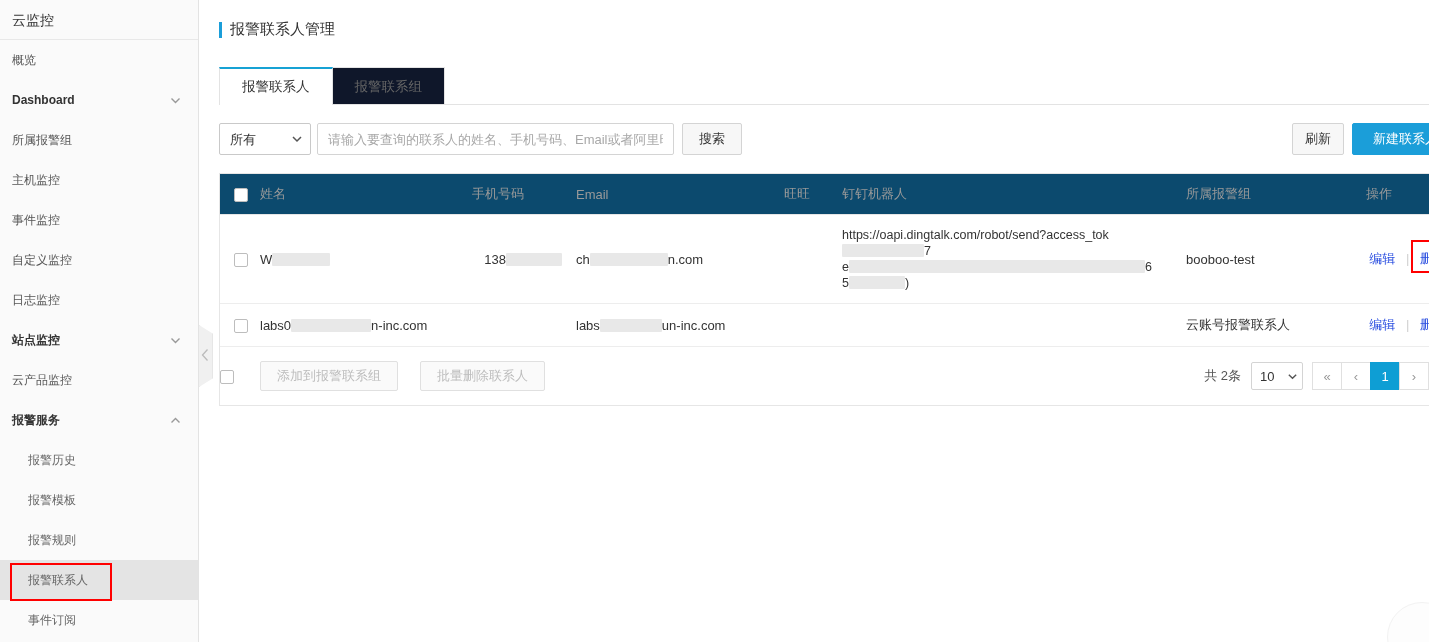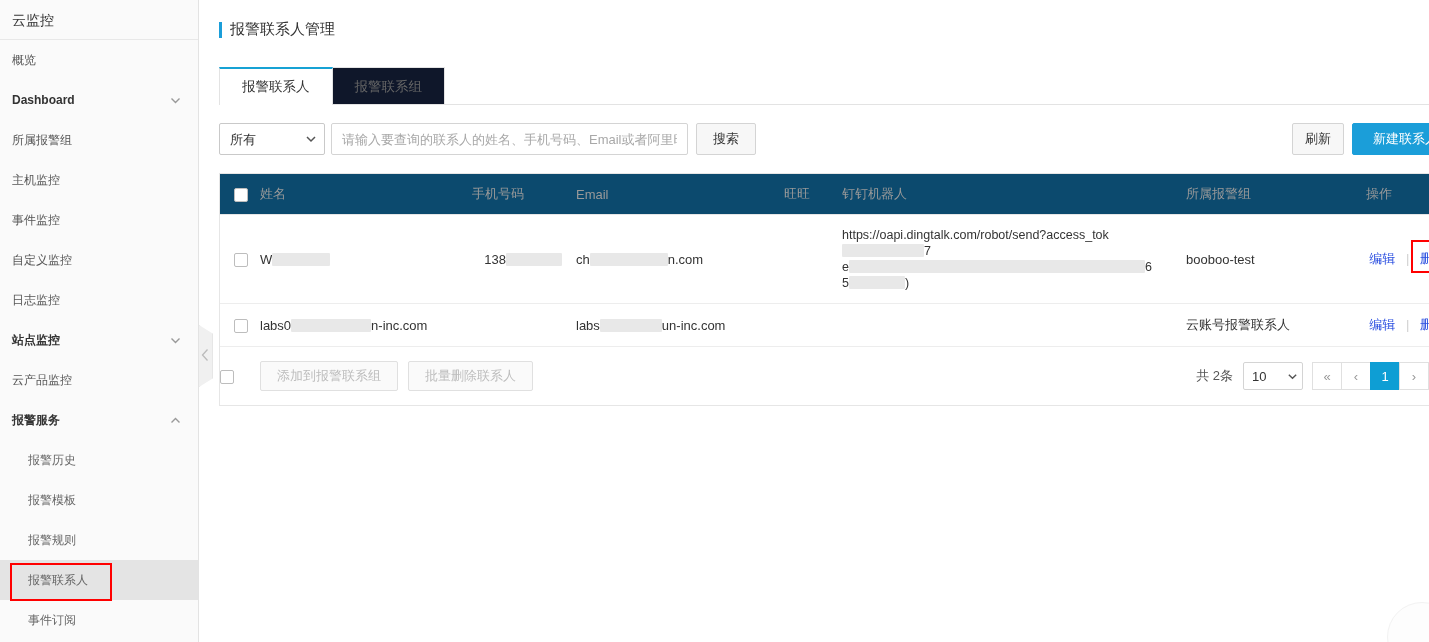--- a/index.html
+++ b/index.html
@@ -127,21 +127,21 @@
   
   .toolbar {
     margin: 18px 20px 0 20px;
     display: flex;
     align-items: center;
     height: 32px;
   }
   .select-wrap { position: relative; }
   select.filter-select {
     -webkit-appearance: none; appearance: none;
-    width: 106px; height: 32px;
+    width: 92px; height: 32px;
     border: 1px solid #c9c9c9;
     background: #fff;
     border-radius: 2px;
     font-size: 13px;
     color: #333;
     padding: 0 24px 0 10px;
     font-family: "Liberation Sans", sans-serif;
     cursor: pointer;
   }
   .sel-caret {
@@ -255,27 +255,27 @@
   
   .tfoot-row td { border-bottom: none !important; padding: 14px 0 !important; }
   .btn-disabled {
     background: #fafafa;
     border: 1px solid #e0e0e0;
     color: #bdbdbd;
     padding: 0 16px;
     height: 30px;
     cursor: default;
   }
-  .footer-actions { display: flex; align-items: center; gap: 10px; }
+  .footer-actions { display: flex; align-items: center; gap: 22px; }
   .pager { display: flex; align-items: center; justify-content: flex-end; gap: 10px; }
   .pager-total { font-size: 13px; color: #555; }
   .pagesize-wrap { position: relative; }
   select.pagesize {
     -webkit-appearance: none; appearance: none;
-    width: 60px; height: 28px;
+    width: 52px; height: 28px;
     border: 1px solid #d4d4d4;
     border-radius: 2px;
     background: #fff;
     font-size: 13px; color: #333;
     padding: 0 18px 0 8px;
     font-family: "Liberation Sans", sans-serif;
     cursor: pointer;
   }
   .pagesize-caret {
     position: absolute; right: 5px; top: 0; height: 28px;

